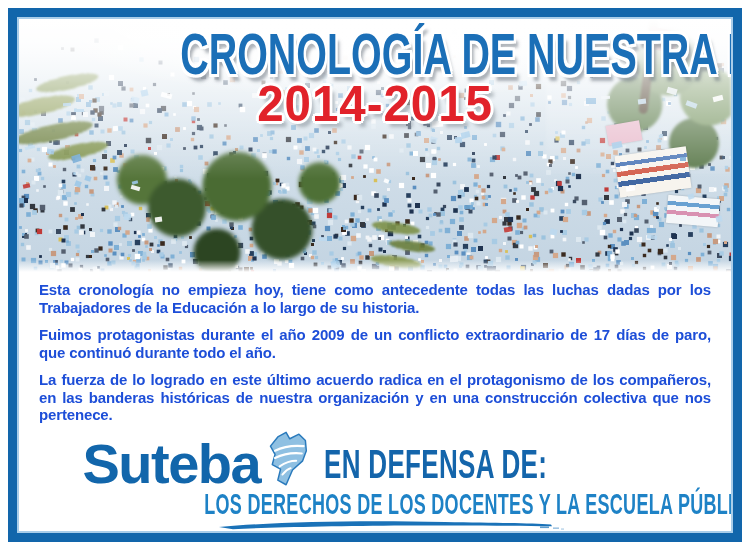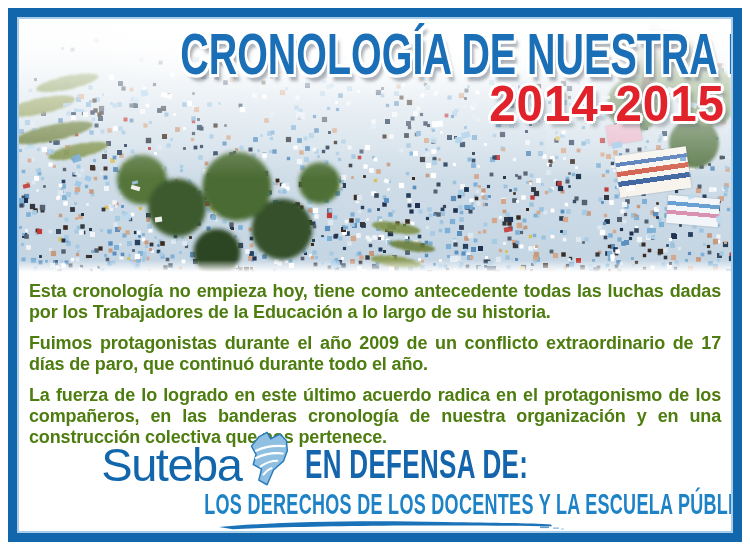--- a/index.html
+++ b/index.html
@@ -65,37 +65,37 @@
     background:linear-gradient(rgba(255,255,255,0),#ffffff);}
 
   .title-wrap{position:absolute;top:6px;left:0;right:0;text-align:center;z-index:5;}
   .title{display:inline-block;white-space:nowrap;font-weight:700;font-size:58px;line-height:1;
     color:#1b6fb7;transform:scaleX(.68);transform-origin:50% 50%;letter-spacing:0;
     text-shadow:
       -3px 0 0 #fff, 3px 0 0 #fff, 0 -3px 0 #fff, 0 3px 0 #fff,
       -2px -2px 0 #fff, 2px -2px 0 #fff, -2px 2px 0 #fff, 2px 2px 0 #fff,
       -3px 3px 0 #fff, 3px -3px 0 #fff, 3px 3px 0 #fff, -3px -3px 0 #fff,
       6px 7px 4px rgba(105,115,125,.55);}
-  .years-wrap{position:absolute;top:60px;left:0;right:0;text-align:right;z-index:5;}
+  .years-wrap{position:absolute;top:60px;left:0;right:0;text-align:center;z-index:5;}
   .years{display:inline-block;white-space:nowrap;font-weight:700;font-size:50px;line-height:1;
     color:#e1222a;transform:scaleX(.95);letter-spacing:1px;
     text-shadow:
       -3px 0 0 #fff, 3px 0 0 #fff, 0 -3px 0 #fff, 0 3px 0 #fff,
       -2px -2px 0 #fff, 2px -2px 0 #fff, -2px 2px 0 #fff, 2px 2px 0 #fff,
       5px 6px 4px rgba(105,115,125,.45);}
 
   
   .bodytext{position:absolute;top:253px;left:0;width:712px;box-sizing:border-box;padding:9px 8px 0;}
-  .bodytext p{margin:0 2px 10px;font-size:18px;line-height:1.17;font-weight:700;color:#4d7c0f;
+  .bodytext p{margin:0 12px 10px;font-size:15px;line-height:1.17;font-weight:700;color:#1d4ed8;
     text-align:justify;letter-spacing:-.15px;}
 
   
   .logo-row{position:absolute;top:416px;left:0;right:0;height:58px;display:flex;
     align-items:center;justify-content:center;}
-  .suteba{font-size:47px;font-weight:400;color:#1266ab;letter-spacing:-1.5px;line-height:1;}
+  .suteba{font-size:56px;font-weight:700;color:#1266ab;letter-spacing:-1.5px;line-height:1;}
   .suteba-icon{width:46px;height:58px;margin:0 14px 0 4px;transform:translateY(-5px);}
   .defensa{display:inline-block;font-size:40px;font-weight:700;color:#1465ab;line-height:1;
     transform:scaleX(.65);transform-origin:0 50%;white-space:nowrap;letter-spacing:.5px;}
 
   .tagline-wrap{position:absolute;top:470px;left:0;right:0;text-align:center;}
   .tagline{display:inline-block;white-space:nowrap;font-weight:700;font-size:30px;line-height:1;
     color:#1e82c6;transform:scaleX(.60);transform-origin:50% 50%;letter-spacing:.5px;}
   .brush-wrap{position:absolute;top:498px;left:0;right:0;text-align:center;}
   .brush{display:inline-block;margin-left:30px;}
 </style>
@@ -167,21 +167,21 @@
         </div>
         <div class="years-wrap">
           <span class="years">2014-2015</span>
         </div>
         <div class="photo-fade"></div>
       </div>
 
       <div class="bodytext">
         <p>Esta cronología no empieza hoy, tiene como antecedente todas las luchas dadas por los Trabajadores de la Educación a lo largo de su historia.</p>
         <p>Fuimos protagonistas durante el año 2009 de un conflicto extraordinario de 17 días de paro, que continuó durante todo el año.</p>
-        <p>La fuerza de lo logrado en este último acuerdo radica en el protagonismo de los compañeros, en las banderas cronología de nuestra organización y en una construcción colectiva que nos pertenece.</p>
+        <p>La fuerza de lo logrado en este último acuerdo radica en el protagonismo de los compañeros, en las banderas históricas de nuestra organización y en una construcción colectiva que nos pertenece.</p>
       </div>
 
       <div class="logo-row">
         <span class="suteba">Suteba</span>
         <svg class="suteba-icon" viewBox="0 0 50 62">
           <path d="M15,7 L24,2 L28,9 L38,4 L45,11 L46,22 L42,33 L31,43 L24,59 L15,54 L18,42 L9,37 L12,26 L7,17 Z" fill="#8fc0e2" stroke="#2a7abc" stroke-width="1.6" stroke-linejoin="round"></path>
           <path d="M12,22 C20,18 32,16 43,17" stroke="#fff" stroke-width="2.4" fill="none" stroke-linecap="round"></path>
           <path d="M12,30 C20,26 31,24 41,25" stroke="#fff" stroke-width="2.4" fill="none" stroke-linecap="round"></path>
           <path d="M17,39 C23,35 29,33 35,33" stroke="#fff" stroke-width="2.2" fill="none" stroke-linecap="round"></path>
           <path d="M20,48 C23,44 26,42 29,41" stroke="#fff" stroke-width="2" fill="none" stroke-linecap="round"></path>

